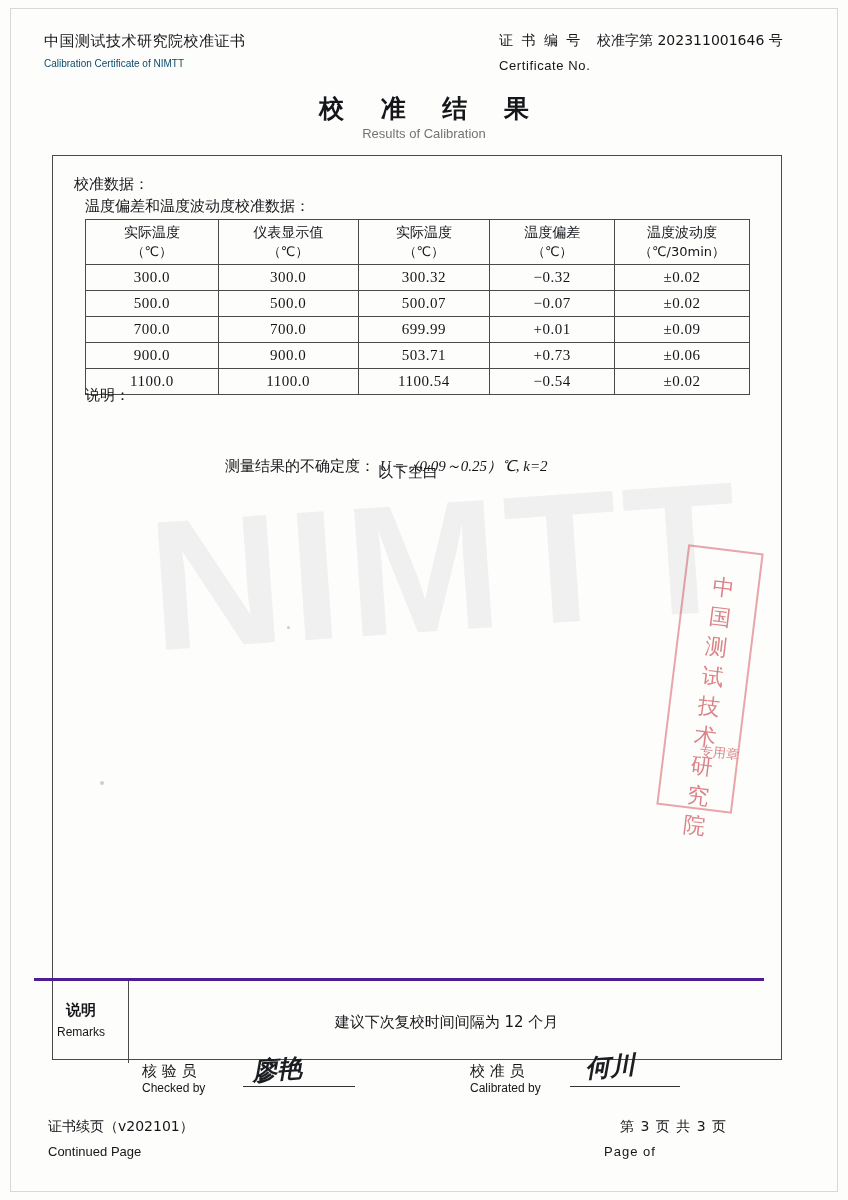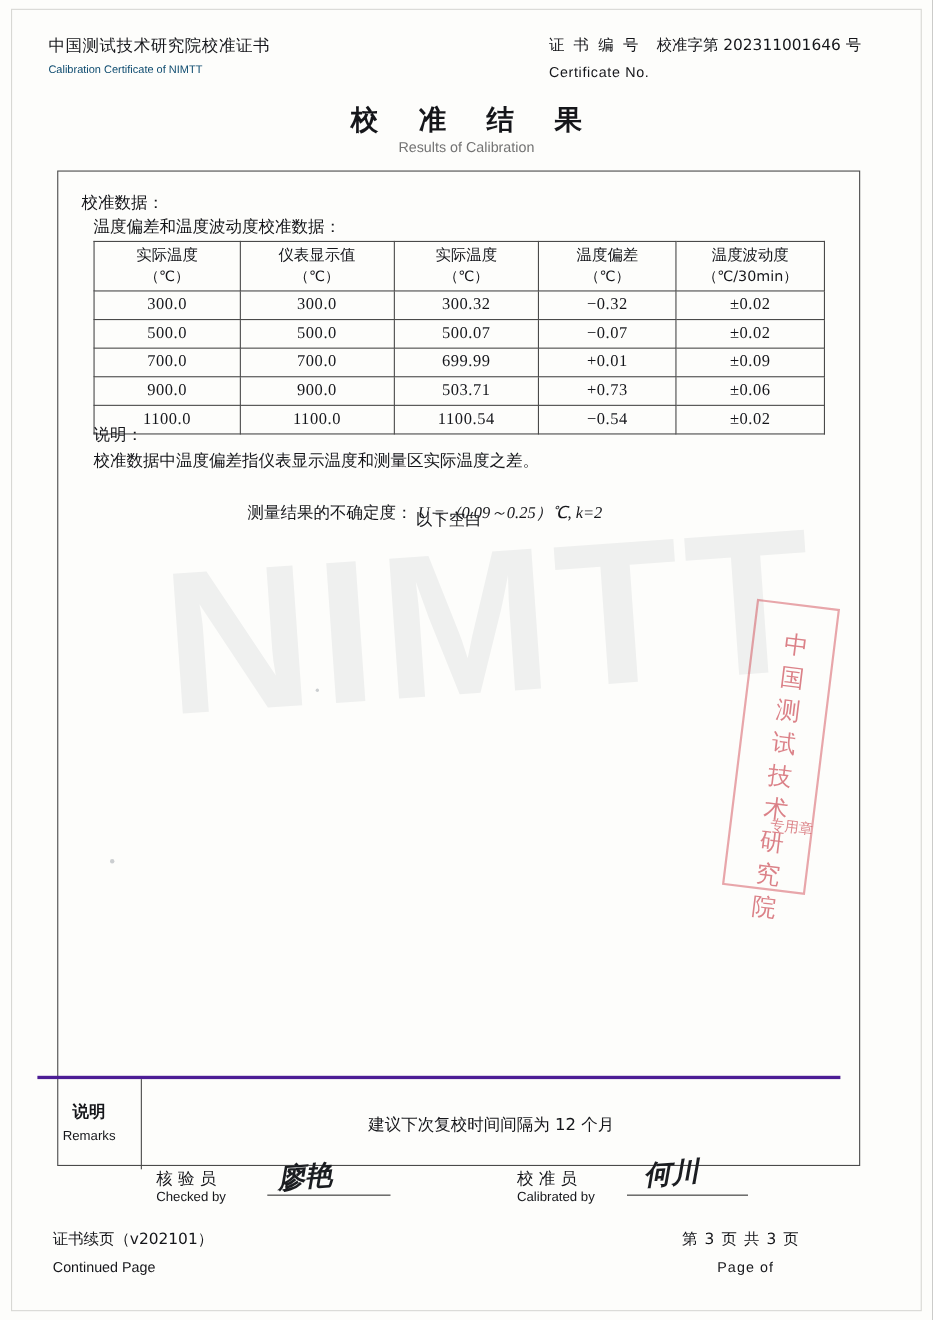--- a/index.html
+++ b/index.html
@@ -331,21 +331,21 @@
   .ft-right-cn {
     position: absolute;
     left: 620px;
     top: 1118px;
     font-size: 14px;
     font-family: "DejaVu Sans", sans-serif;
     letter-spacing: 1px;
   }
   .ft-right-en {
     position: absolute;
-    left: 652px;
+    left: 604px;
     top: 1144px;
     font-size: 13px;
     font-family: "Liberation Sans", sans-serif;
     letter-spacing: 1px;
   }
 </style>
 </head>
 <body>
 
 <div class="page">
@@ -432,21 +432,20 @@
         <td>1100.0</td>
         <td>1100.0</td>
         <td>1100.54</td>
         <td>−0.54</td>
         <td>±0.02</td>
       </tr>
     </tbody>
   </table>
 
   <div class="note-head">说明：</div>
-  <div class="note-line1">校准数据中温度偏差指仪表显示温度和测量区实际温度之差。</div>
   <div class="note-line2">
     <span>测量结果的不确定度：</span>
     <span class="formula">U =（0.09～0.25）℃, k=2</span>
   </div>
   <div class="note-line3">以下空白</div>
 
   <div class="watermark">NIMTT</div>
 
   <div class="stamp"></div>
   <div class="stamp-text">中国测试技术研究院</div>

